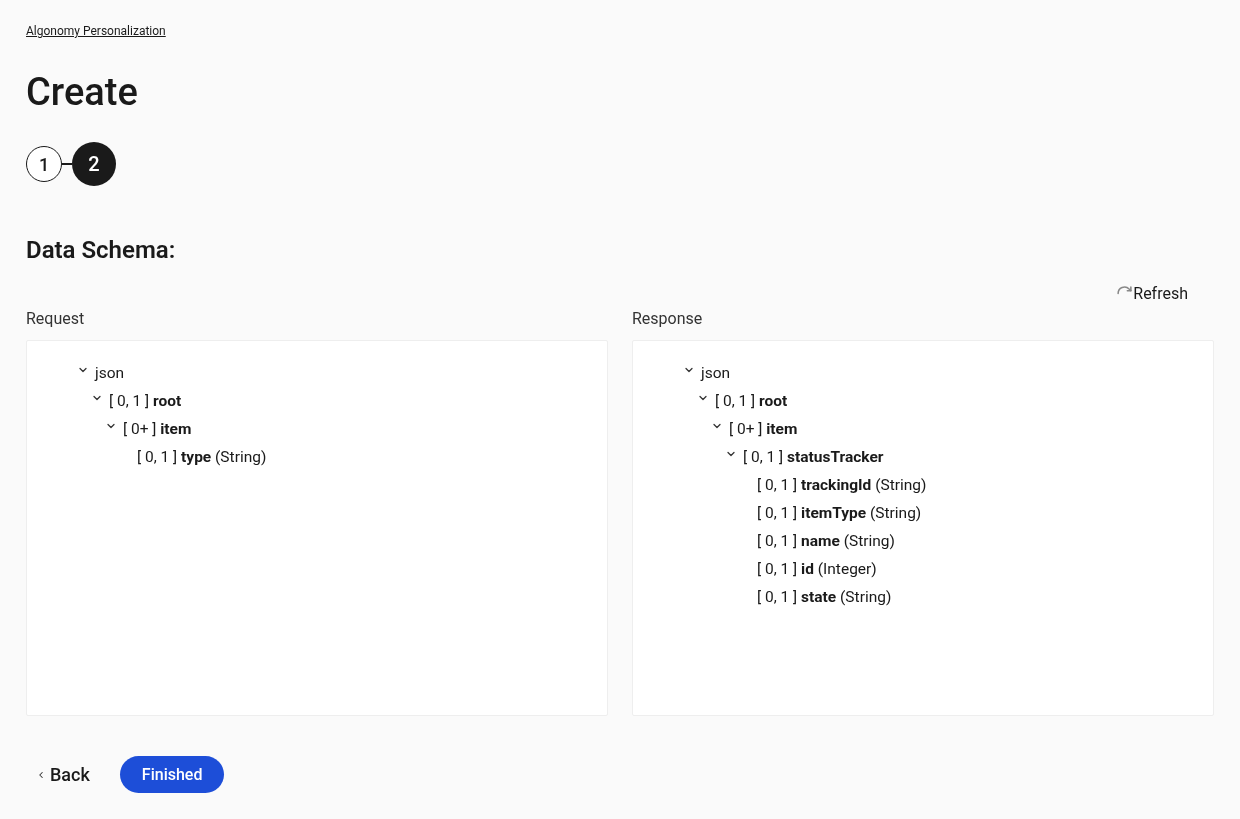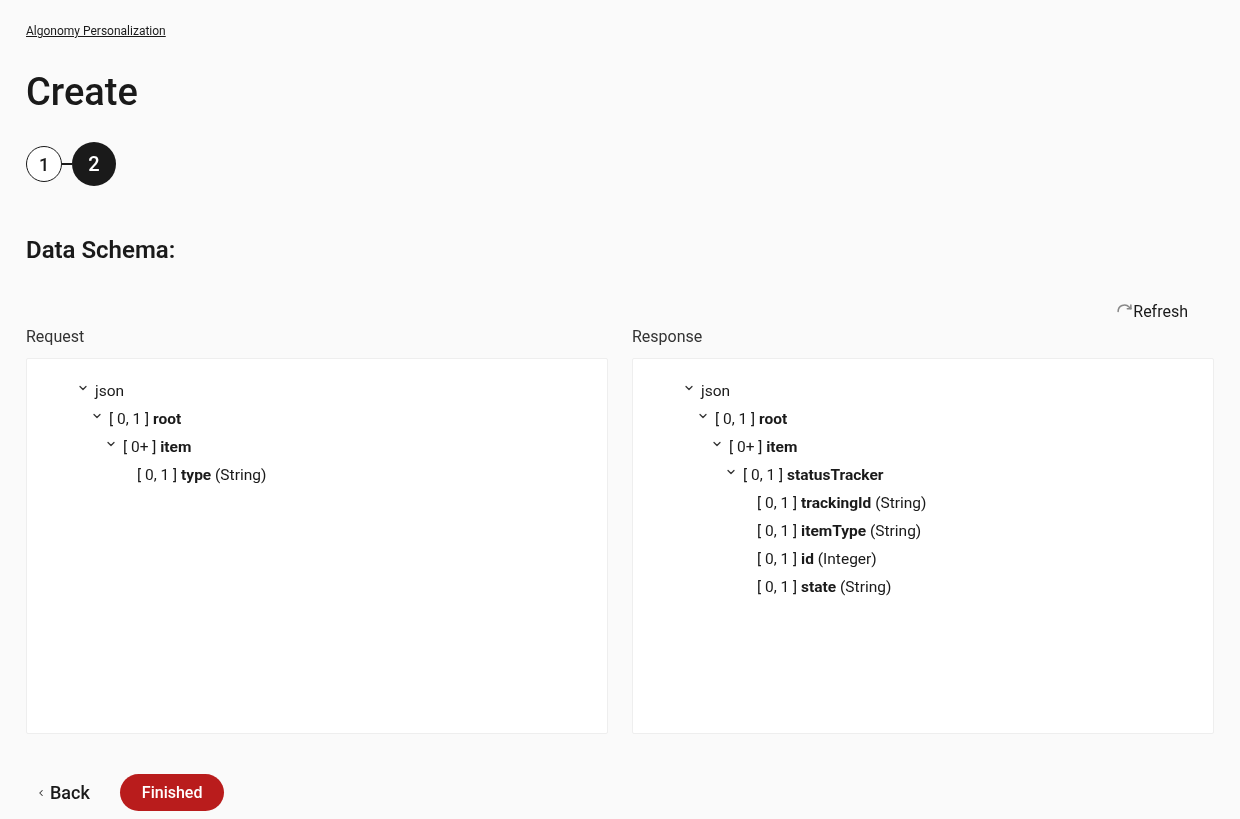--- a/index.html
+++ b/index.html
@@ -55,21 +55,21 @@
       font-size: 20px;
     }
     .step-connector {
       width: 10px;
       height: 1.5px;
       background: #1a1a1a;
     }
     .section-title {
       font-size: 24px;
       font-weight: 600;
-      margin-bottom: 38px;
+      margin-bottom: 20px;
     }
     .refresh-row {
       display: flex;
       justify-content: flex-end;
       align-items: center;
       margin-bottom: 6px;
       gap: 0;
       padding-right: 26px;
     }
     .refresh-icon {
@@ -148,21 +148,21 @@
     .btn {
       padding: 9px 22px;
       border-radius: 999px;
       border: none;
       font-size: 16px;
       font-weight: 500;
       cursor: pointer;
       font-family: inherit;
     }
     .btn-primary {
-      background: #b91c1c;
+      background: #1d4ed8;
       color: #fff;
     }
     .btn-secondary {
       background: #a0a0a0;
       color: #fff;
     }
   </style>
 </head>
 <body>
 
@@ -266,20 +266,24 @@
           </span>
           <span class="card-text"><span>[ 0, 1 ] </span><span class="bold">statusTracker</span></span>
         </div>
         <div class="tree-row">
           <span class="indent-spacer" style="width: 102px;"></span>
           <span class="card-text"><span>[ 0, 1 ] </span><span class="bold">trackingId</span><span> (String)</span></span>
         </div>
         <div class="tree-row">
           <span class="indent-spacer" style="width: 102px;"></span>
           <span class="card-text"><span>[ 0, 1 ] </span><span class="bold">itemType</span><span> (String)</span></span>
+        </div>
+        <div class="tree-row">
+          <span class="indent-spacer" style="width: 102px;"></span>
+          <span class="card-text"><span>[ 0, 1 ] </span><span class="bold">name</span><span> (String)</span></span>
         </div>
         <div class="tree-row">
           <span class="indent-spacer" style="width: 102px;"></span>
           <span class="card-text"><span>[ 0, 1 ] </span><span class="bold">id</span><span> (Integer)</span></span>
         </div>
         <div class="tree-row">
           <span class="indent-spacer" style="width: 102px;"></span>
           <span class="card-text"><span>[ 0, 1 ] </span><span class="bold">state</span><span> (String)</span></span>
         </div>
       </div>

